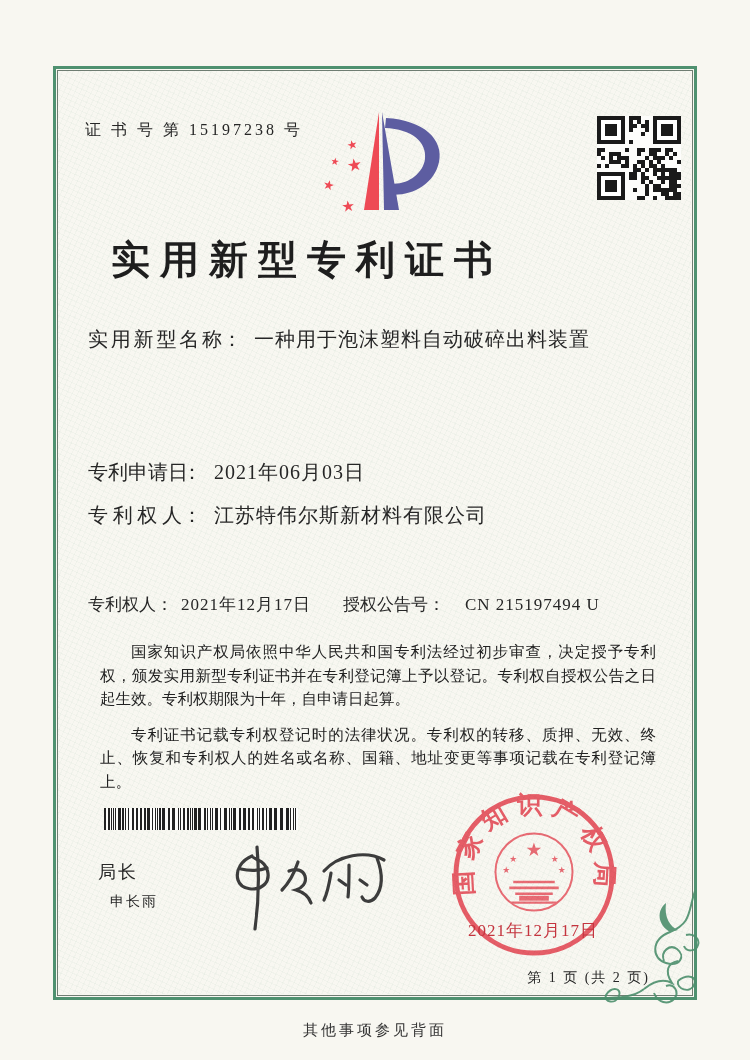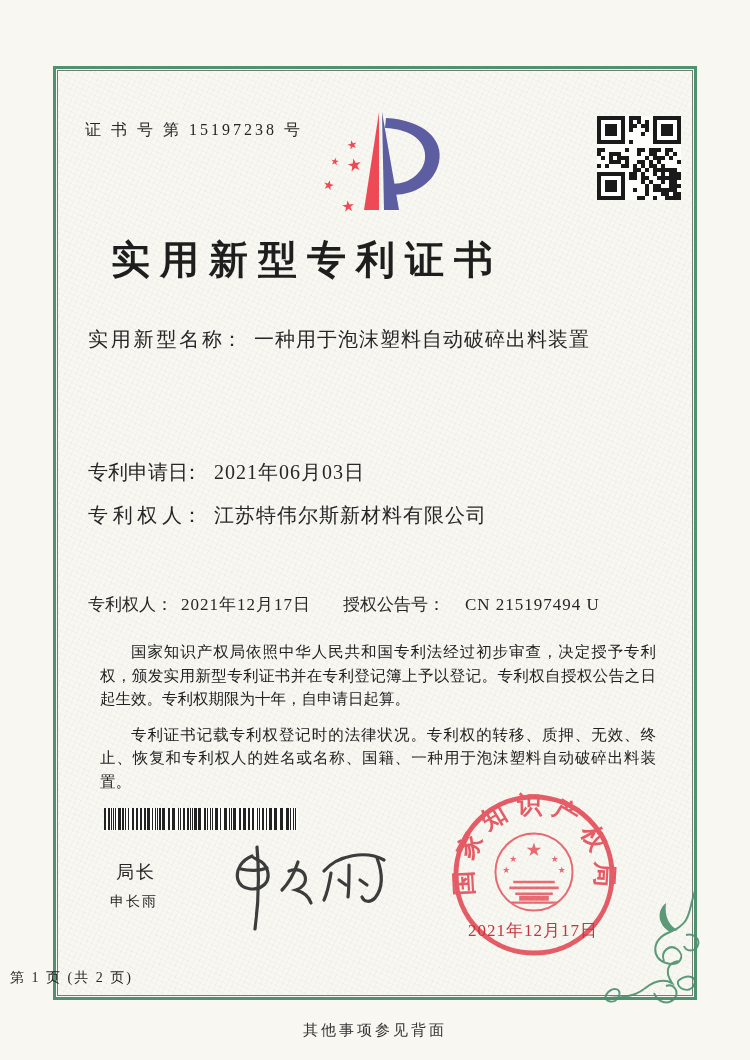--- a/index.html
+++ b/index.html
@@ -24,25 +24,25 @@
   .f-label{display:inline-block;width:94px;text-align:justify;text-align-last:justify;vertical-align:top;}
   .f-label-wide{display:inline-block;width:134px;text-align:justify;text-align-last:justify;
     vertical-align:top;letter-spacing:0;}
   .f-colon{display:inline-block;}
   .f-value{margin-left:12px;letter-spacing:1px;}
   .grant-left{position:absolute;left:88px;top:593px;font-size:17px;white-space:nowrap;}
   .grant-right{position:absolute;left:343px;top:593px;font-size:17px;white-space:nowrap;}
   .paras{left:88px;top:628px;width:580px;font-size:15.5px;line-height:23.5px;
     text-align:justify;color:#222;}
   .paras p{margin:12px;text-indent:2em;}
-  .signer-title{left:116px;top:860px;font-size:18px;letter-spacing:2px;}
+  .signer-title{left:98px;top:860px;font-size:18px;letter-spacing:2px;}
   .signer-name{left:110px;top:893px;font-size:14px;letter-spacing:2px;}
   .seal-date{left:462px;top:919px;width:142px;text-align:center;font-size:17px;
     color:#c4353f;letter-spacing:1px;z-index:6;}
-  .page-no{left:10px;top:969px;width:650px;text-align:left;font-size:14px;letter-spacing:2px;}
+  .page-no{left:0;top:969px;width:650px;text-align:right;font-size:14px;letter-spacing:2px;}
   .back-note{left:0;top:1021px;width:750px;text-align:center;font-size:15px;letter-spacing:3px;color:#333;}
   svg{display:block;}
 </style>
 </head>
 <body>
 
 <div class="page">
 
   <div class="abs paper-tint"></div>
   <div class="abs frame">
@@ -212,21 +212,21 @@
 
   <div class="grant-left">
     <span>专利权人</span><span>：</span><span style="margin-left:8px;letter-spacing:1px;">2021年12月17日</span>
   </div>
   <div class="grant-right">
     <span>授权公告号</span><span>：</span><span style="margin-left:20px;letter-spacing:1px;">CN 215197494 U</span>
   </div>
 
   <div class="abs paras">
     <p>国家知识产权局依照中华人民共和国专利法经过初步审查，决定授予专利权，颁发实用新型专利证书并在专利登记簿上予以登记。专利权自授权公告之日起生效。专利权期限为十年，自申请日起算。</p>
-    <p>专利证书记载专利权登记时的法律状况。专利权的转移、质押、无效、终止、恢复和专利权人的姓名或名称、国籍、一种用于泡沫塑料自动破碎出料装置。</p>
+    <p>专利证书记载专利权登记时的法律状况。专利权的转移、质押、无效、终止、恢复和专利权人的姓名或名称、国籍、地址变更等事项记载在专利登记簿上。</p>
   </div>
 
   <div class="abs" style="left:104px;top:808px;">
     <svg id="barcode-svg" width="194" height="22" viewBox="0 0 194 22">
         <rect width="194" height="22" fill="#fdfdfb"></rect>
         <rect x="0" y="0" width="2" height="22" fill="#222"></rect>
         <rect x="4" y="0" width="2" height="22" fill="#222"></rect>
         <rect x="7" y="0" width="1" height="22" fill="#222"></rect>
         <rect x="9" y="0" width="1" height="22" fill="#222"></rect>
         <rect x="11" y="0" width="1" height="22" fill="#222"></rect>

